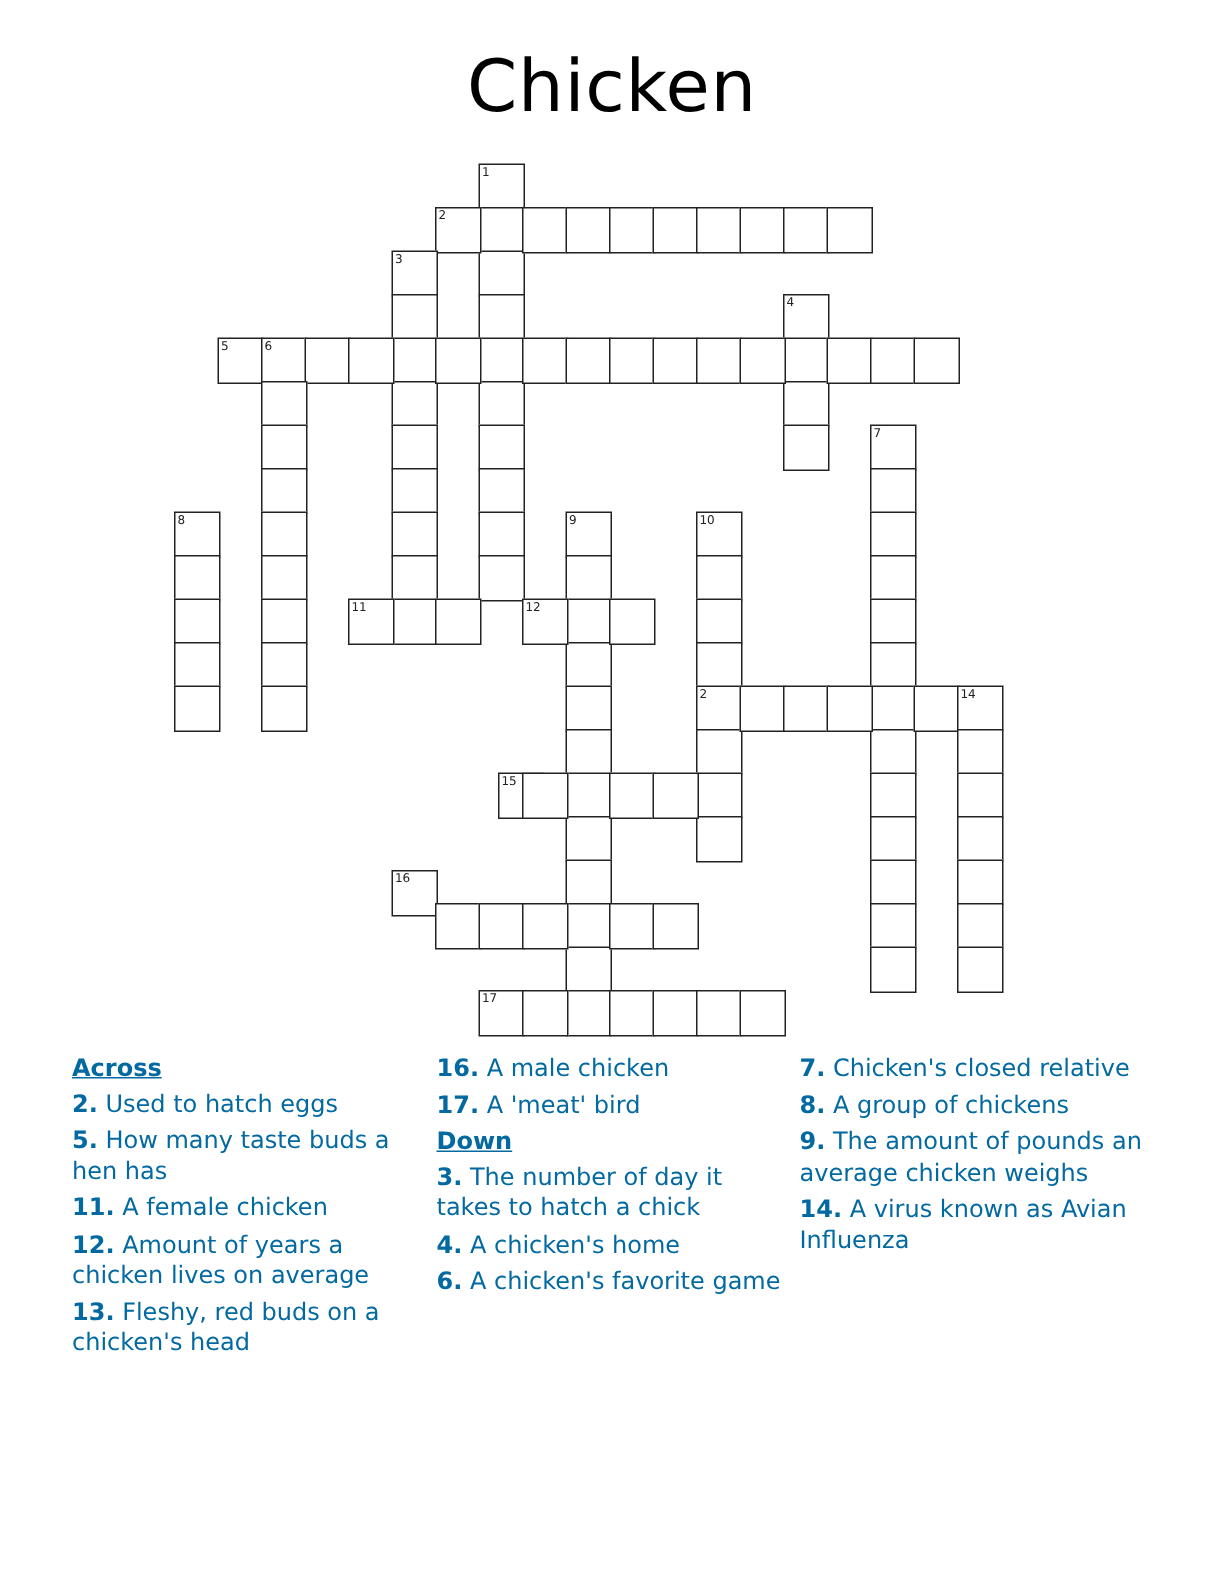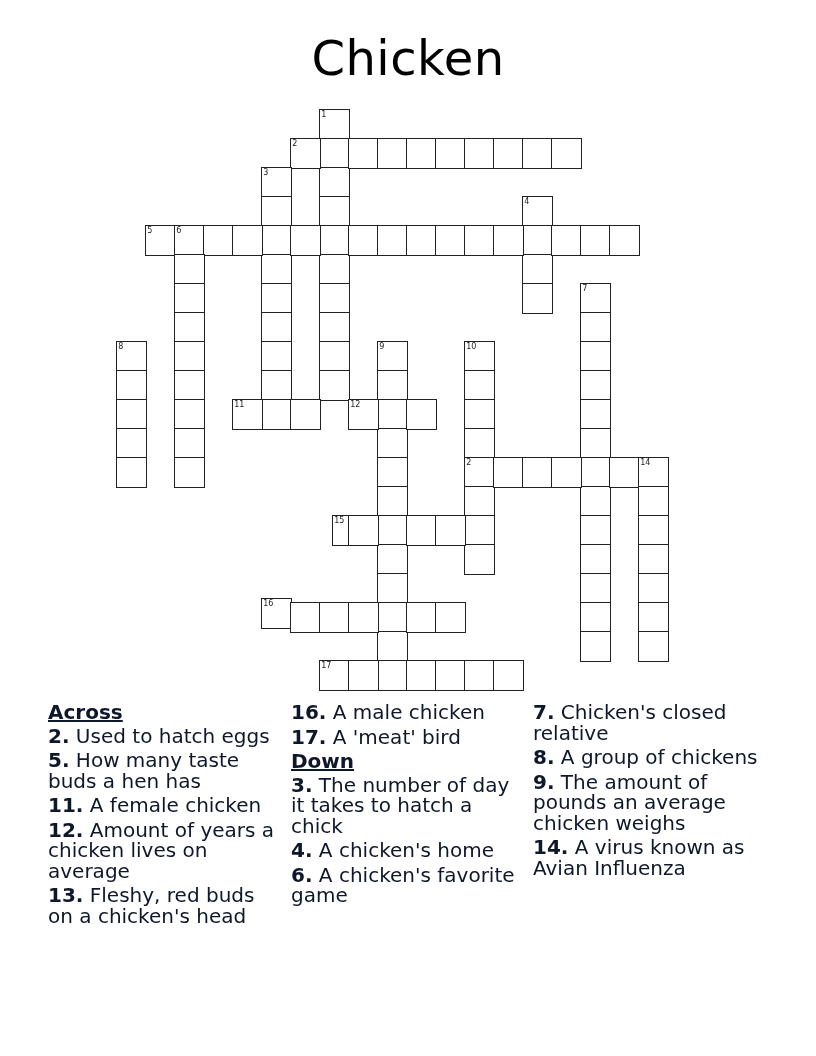--- a/index.html
+++ b/index.html
@@ -1,21 +1,21 @@
 <!DOCTYPE html>
 <html><head>
 <meta charset="utf-8">
 <style>
   html, body { margin:0; padding:0; background:#ffffff; }
   body { width:816px; height:1056px; position:relative; overflow:hidden; font-family:"DejaVu Sans", sans-serif; color:#111; }
   .title { position:absolute; left:0; top:30px; width:816px; text-align:center; font-size:48px; font-weight:normal; color:#000; letter-spacing:0.5px; }
   .grid { position:absolute; left:117px; top:110px; width:580px; height:590px; }
   .cell { position:absolute; width:29px; height:29px; box-sizing:border-box; border:1.5px solid #222; background:#fff; margin-left:-0.75px; margin-top:-0.75px; width:30.5px; height:30.5px; }
   .cell .num { position:absolute; left:1px; top:0px; font-size:8px; line-height:9px; color:#222; }
-  .clues { position:absolute; top:702px; font-size:20px; line-height:20.5px; color:#0f172a; }
+  .clues { position:absolute; top:702px; font-size:16px; line-height:20.5px; color:#0369a1; }
   .col1 { left:48px; width:236px; }
   .col2 { left:291px; width:236px; }
   .col3 { left:533px; width:240px; }
   .clue { margin-bottom:4px; }
   .clue b { font-weight:bold; }
   .head { text-decoration:underline; font-weight:bold; margin-bottom:3px; }
 </style>
 </head>
 <body>
 
@@ -156,21 +156,21 @@
     <div class="cell" style="left: 522px; top: 435px;"></div>
     <div class="cell" style="left: 522px; top: 464px;"></div>
     <div class="cell" style="left: 522px; top: 493px;"></div>
     <div class="cell" style="left: 522px; top: 522px;"></div>
     <div class="cell" style="left: 216px; top: 406px; text-decoration: underline;">
       <span class="num">15</span>
     </div>
     <div class="cell" style="left: 232px; top: 406px;"></div>
     <div class="cell" style="left: 290px; top: 406px;"></div>
     <div class="cell" style="left: 319px; top: 406px;"></div>
-    <div class="cell" style="left: 145px; top: 489px;">
+    <div class="cell" style="left: 145px; top: 471px;">
       <span class="num">16</span>
     </div>
     <div class="cell" style="left: 174px; top: 493px;"></div>
     <div class="cell" style="left: 203px; top: 493px;"></div>
     <div class="cell" style="left: 232px; top: 493px;"></div>
     <div class="cell" style="left: 290px; top: 493px;"></div>
     <div class="cell" style="left: 319px; top: 493px;"></div>
     <div class="cell" style="left: 203px; top: 551px;">
       <span class="num">17</span>
     </div>

